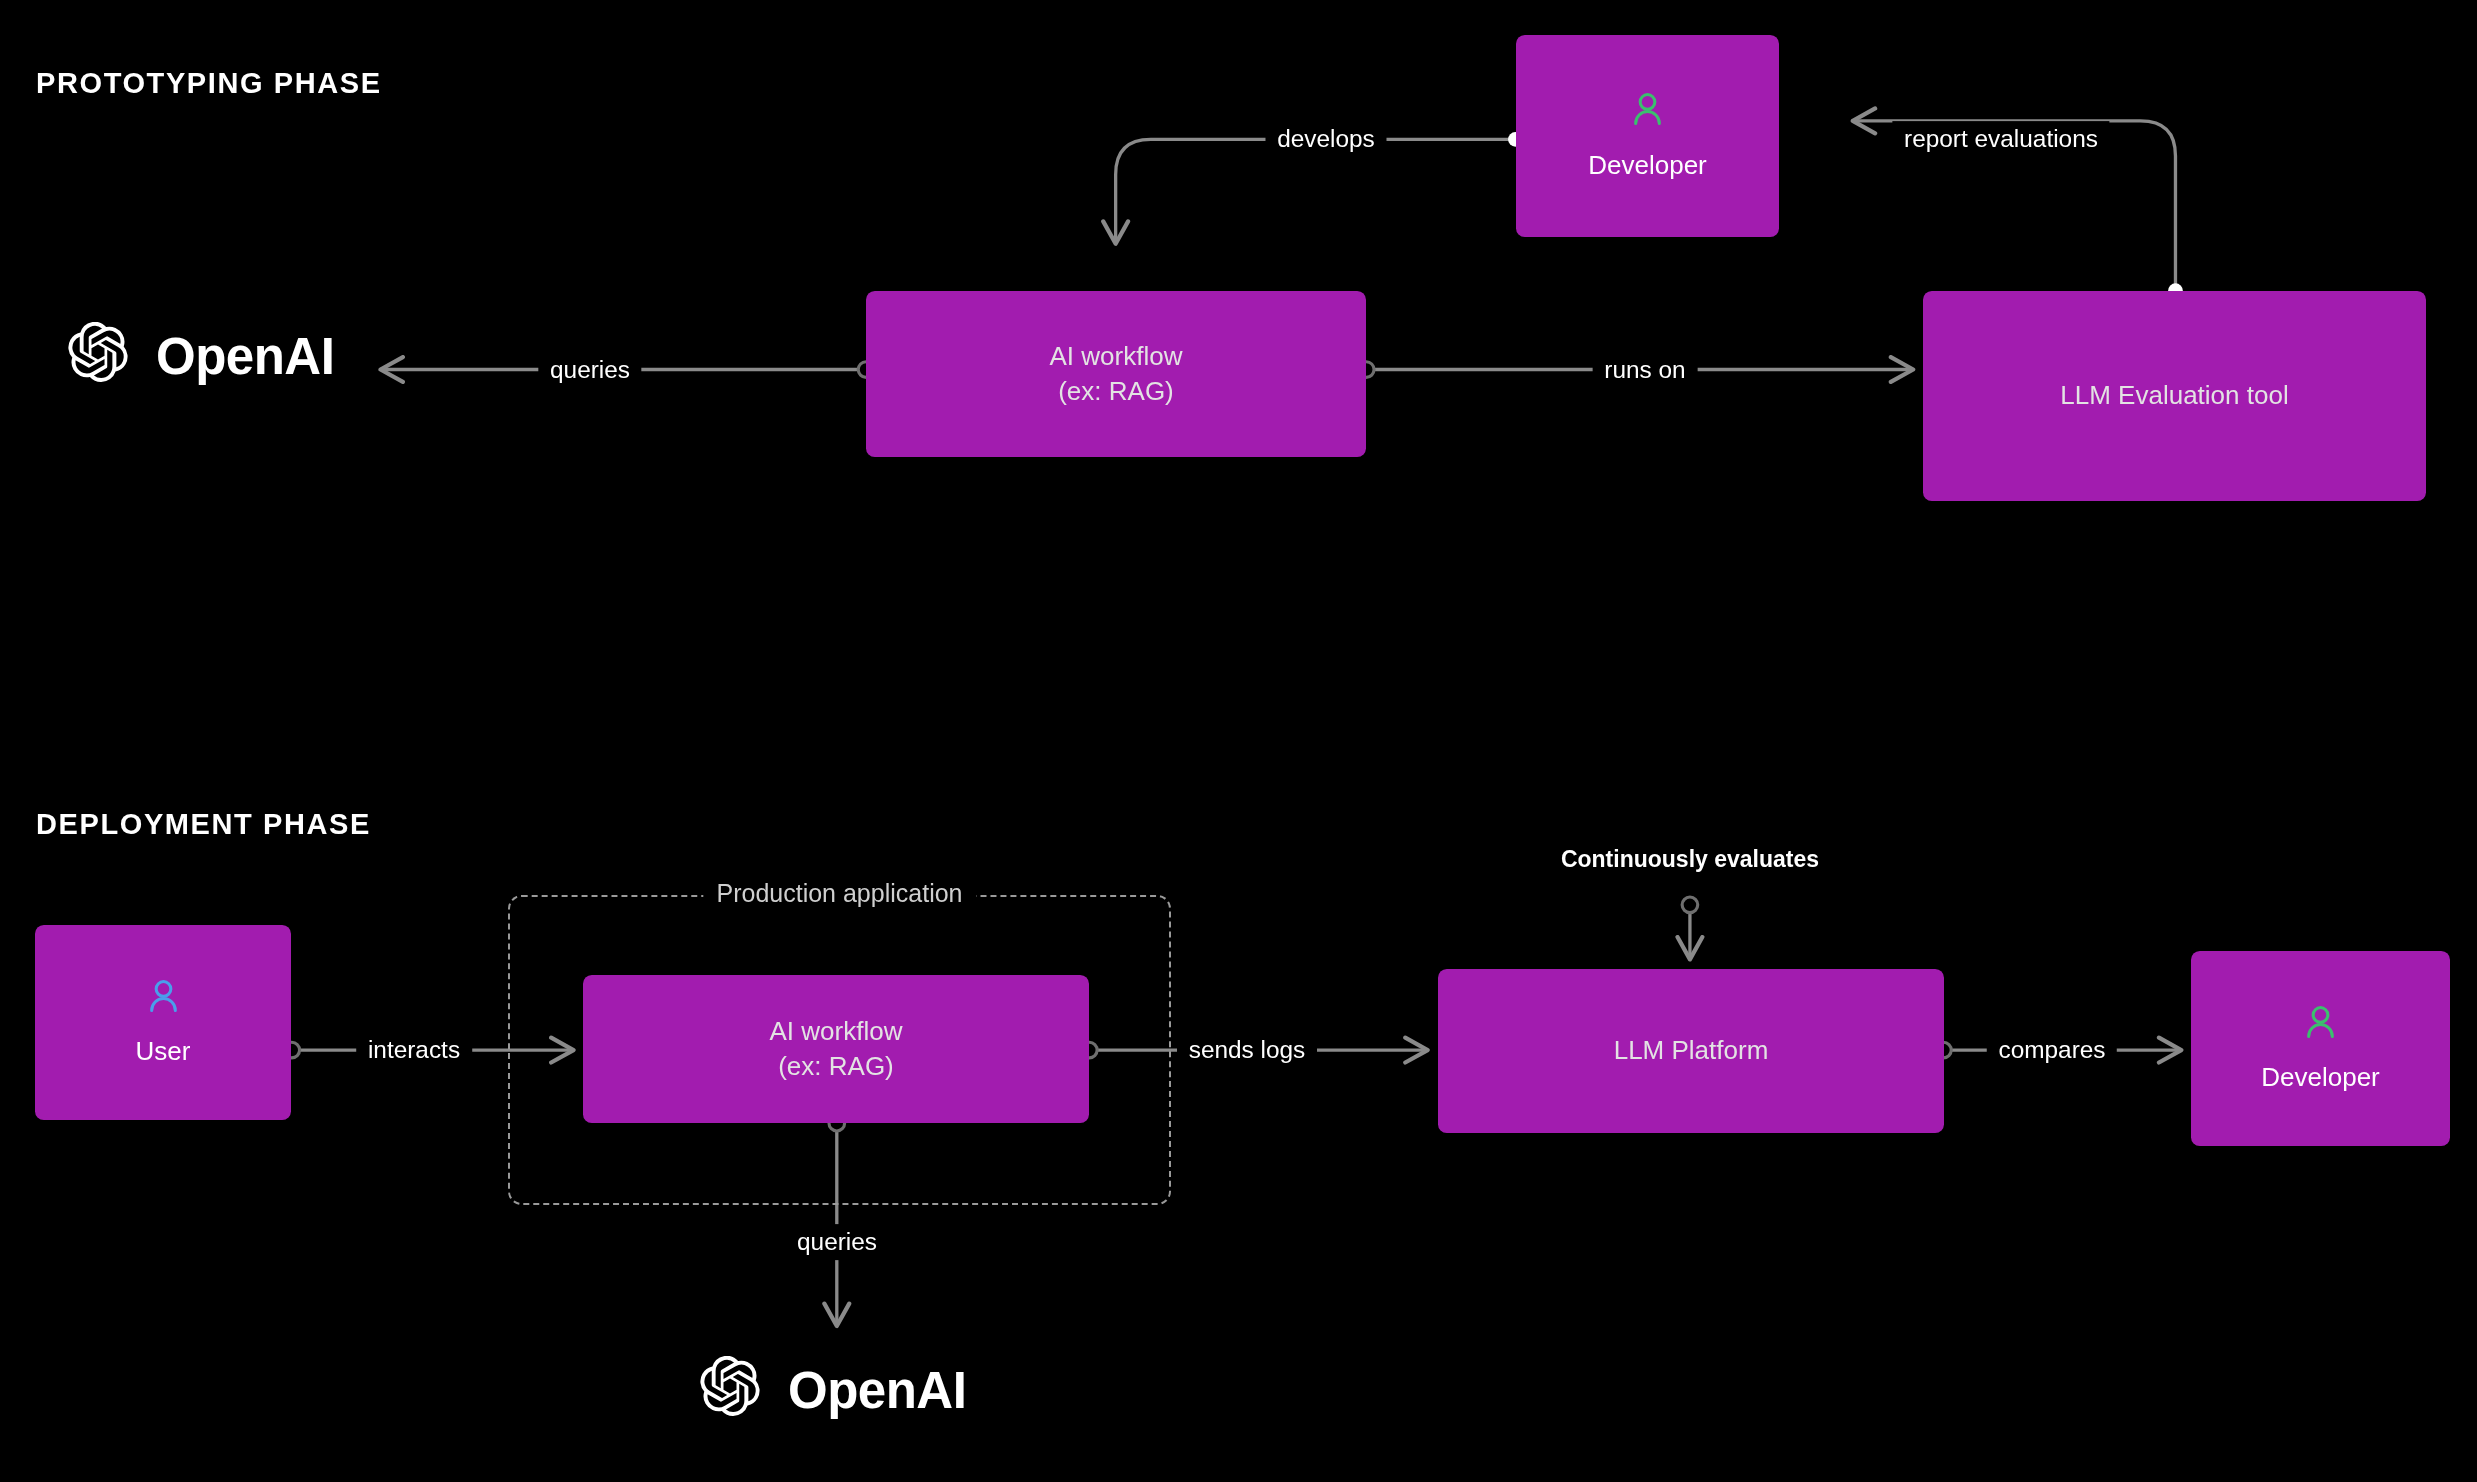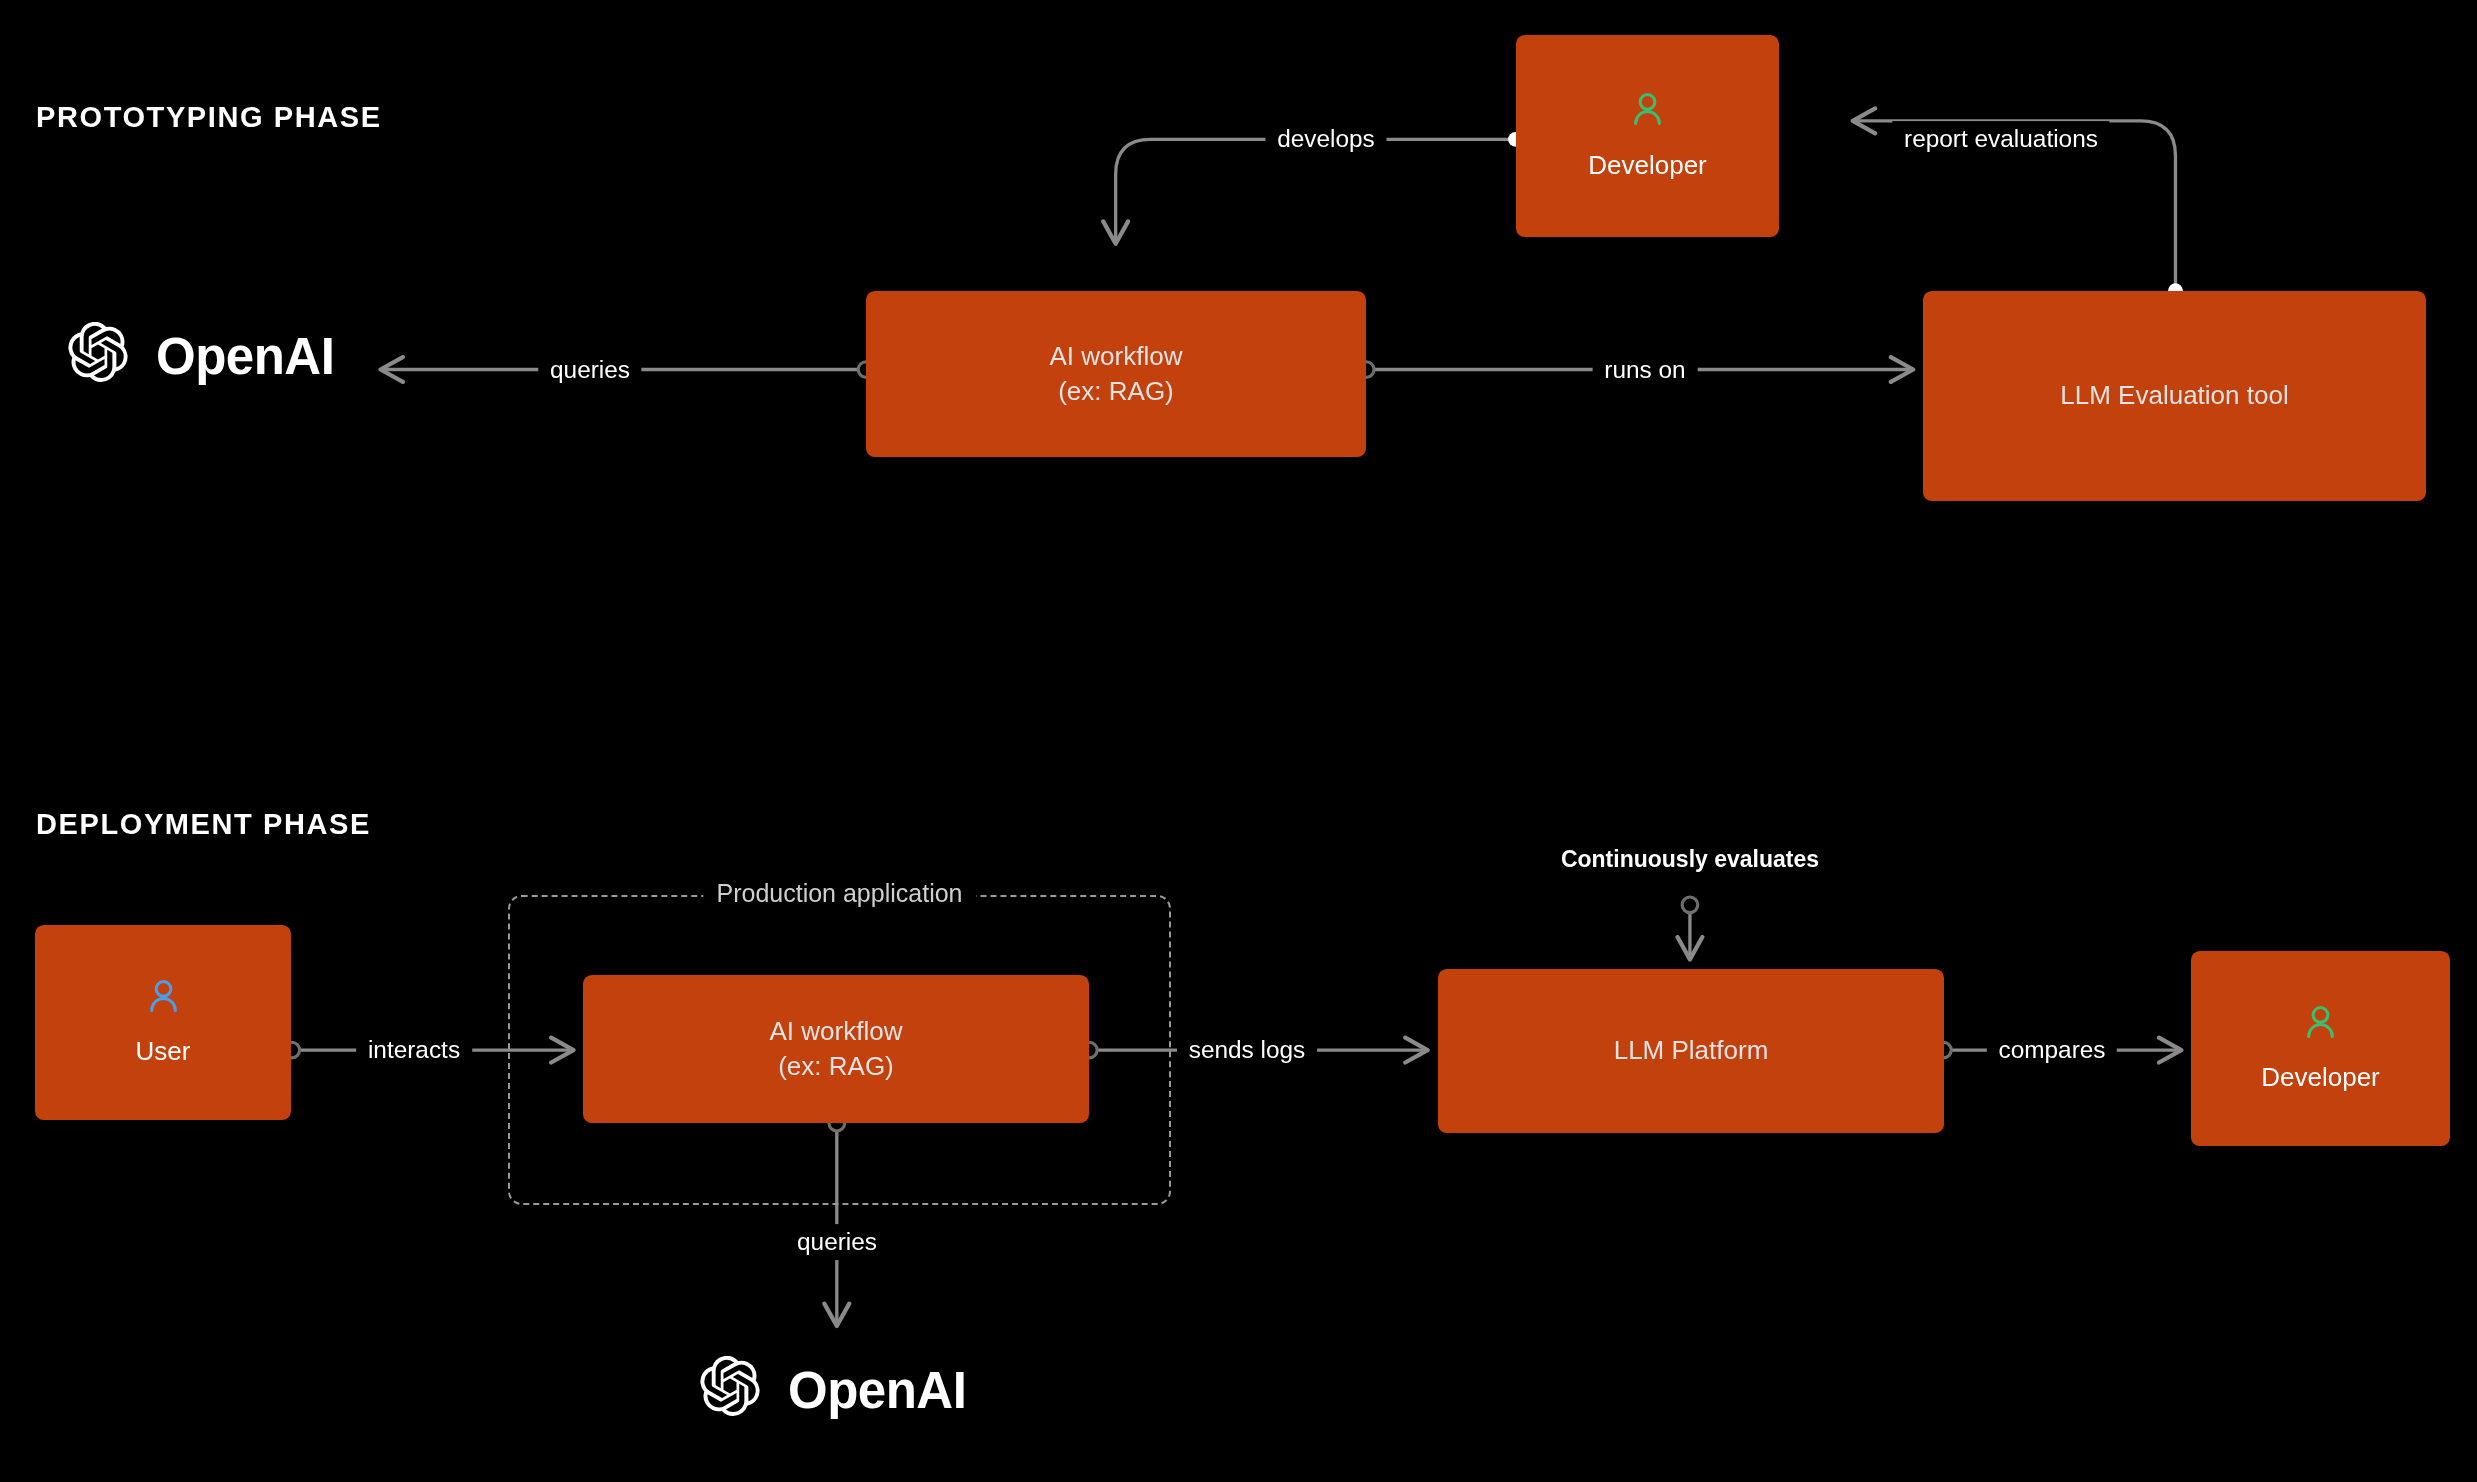--- a/index.html
+++ b/index.html
@@ -24,27 +24,27 @@
 
   
   .phase-title {
     position: absolute;
     font-size: 29px;
     font-weight: 700;
     letter-spacing: 1.6px;
     color: #ffffff;
     white-space: nowrap;
   }
-  #phase-proto { left: 36px; top: 101px; }
+  #phase-proto { left: 36px; top: 67px; }
   #phase-deploy { left: 36px; top: 808px; }
 
   
   .node {
     position: absolute;
-    background: #c2410c;
+    background: #a21caf;
     border-radius: 8.8px;
     box-sizing: border-box;
     display: flex;
     flex-direction: column;
     align-items: center;
     justify-content: center;
     color: #e3e3e3;
     font-size: 26px;
     line-height: 1.35;
     text-align: center;

